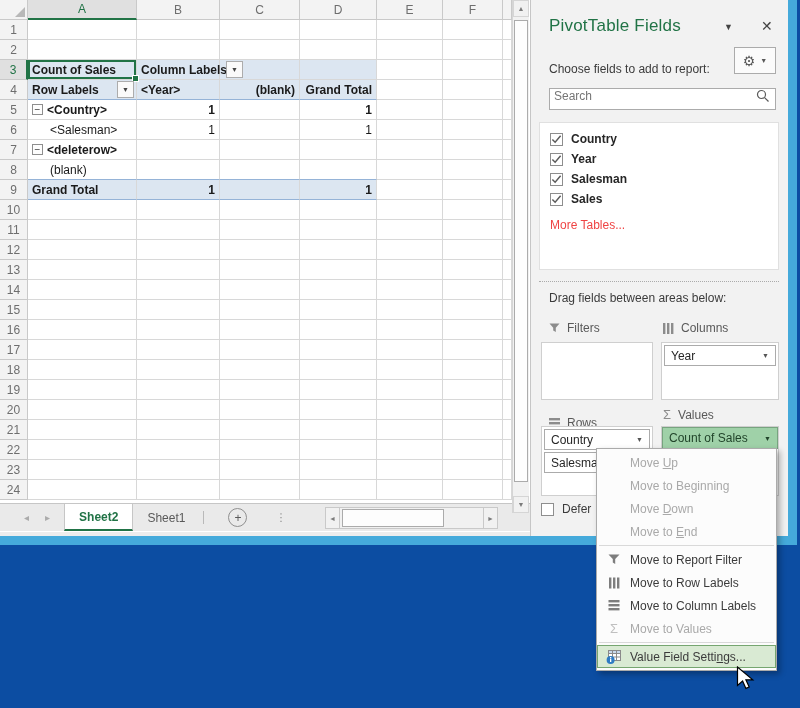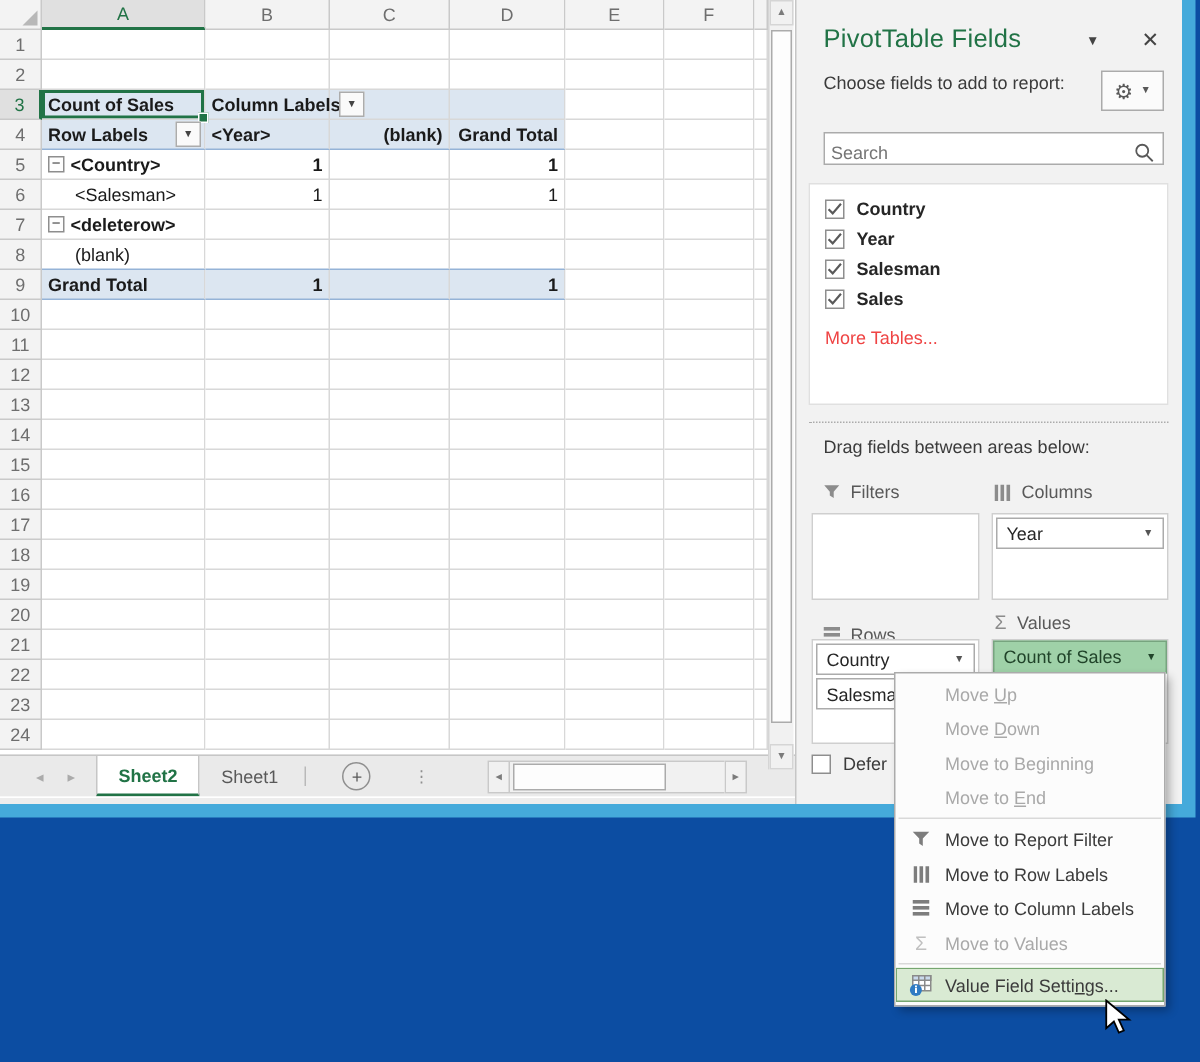--- a/index.html
+++ b/index.html
@@ -76,27 +76,27 @@
   .htrack{flex:1;background:#F1F1F1;position:relative;border-top:1px solid #C9C9C9;border-bottom:1px solid #C9C9C9;box-sizing:border-box;}
   .hthumb{position:absolute;left:2px;top:1px;height:18px;width:102px;background:#FDFDFD;border:1px solid #ABABAB;box-sizing:border-box;}
   .statusline{position:absolute;left:0;top:531px;width:788px;height:5px;background:#EDEDED;border-top:1px solid #FFFFFF;}
 
   
   .pane{position:absolute;left:530px;top:0;width:258px;height:536px;background:#F2F2F2;
     border-left:1px solid #C6C6C6;box-sizing:border-box;font-size:12px;color:#3B3B3B;}
   .pane-title{position:absolute;left:18px;top:16px;font-size:17px;color:#217346;letter-spacing:.2px;}
   .pane-caret{position:absolute;left:193px;top:22px;font-size:9px;color:#444;}
   .pane-close{position:absolute;left:230px;top:18px;font-size:14px;color:#444;}
-  .choose-label{position:absolute;left:18px;top:48px;text-align:right;}
+  .choose-label{position:absolute;left:18px;top:62px;text-align:right;}
   .gear-btn{position:absolute;left:203px;top:47px;width:42px;height:27px;background:#FBFBFB;
     border:1px solid #ABABAB;box-sizing:border-box;display:flex;align-items:center;justify-content:center;gap:5px;}
   .gear-btn .g{font-size:14px;color:#595959;}
   .gear-btn .c{font-size:7px;color:#595959;}
   .searchbox{position:absolute;left:18px;top:88px;width:227px;height:22px;background:#FFF;
-    border:1px solid #ABABAB;box-sizing:border-box;display:flex;align-items:flex-end;}
+    border:1px solid #ABABAB;box-sizing:border-box;display:flex;align-items:flex-start;}
   .searchbox input{flex:1;border:none;outline:none;background:transparent;font-size:12px;color:#555;
     font-family:"Liberation Sans",sans-serif;padding:0 4px;}
   .searchbox svg{flex:none;margin-right:5px;}
   .fieldlist{position:absolute;left:8px;top:122px;width:240px;height:148px;background:#FFFFFF;
     border:1px solid #E0E0E0;box-sizing:border-box;padding:6px 0 0 10px;}
   .fielditem{display:flex;align-items:center;height:20px;gap:8px;}
   .cbx{width:13px;height:13px;background:#FFF;border:1px solid #8E8E8E;box-sizing:border-box;flex:none;
     display:flex;align-items:center;justify-content:center;}
   .fieldlbl{font-weight:bold;color:#262626;}
   .moretables{margin-top:9px;color:#ef4444;}
@@ -518,25 +518,25 @@
 
 </div>
 
 <div class="ctxmenu" id="ctxmenu">
     <div class="mi dis">
       <span class="ic"></span>
       <span class="lbl">Move <u>U</u>p</span>
     </div>
     <div class="mi dis">
       <span class="ic"></span>
-      <span class="lbl">Move <u>D</u>own</span>
+      <span class="lbl">Move to Beginning</span>
     </div>
     <div class="mi dis">
       <span class="ic"></span>
-      <span class="lbl">Move to Beginning</span>
+      <span class="lbl">Move <u>D</u>own</span>
     </div>
     <div class="mi dis">
       <span class="ic"></span>
       <span class="lbl">Move to <u>E</u>nd</span>
     </div>
     <div class="msep"></div>
     <div class="mi">
       <span class="ic">
         <svg width="12" height="11" viewBox="0 0 12 11">
           <path d="M0.5 0.5h11L7.2 5V10L4.8 8.4V5Z" fill="#7D7D7D"></path>

